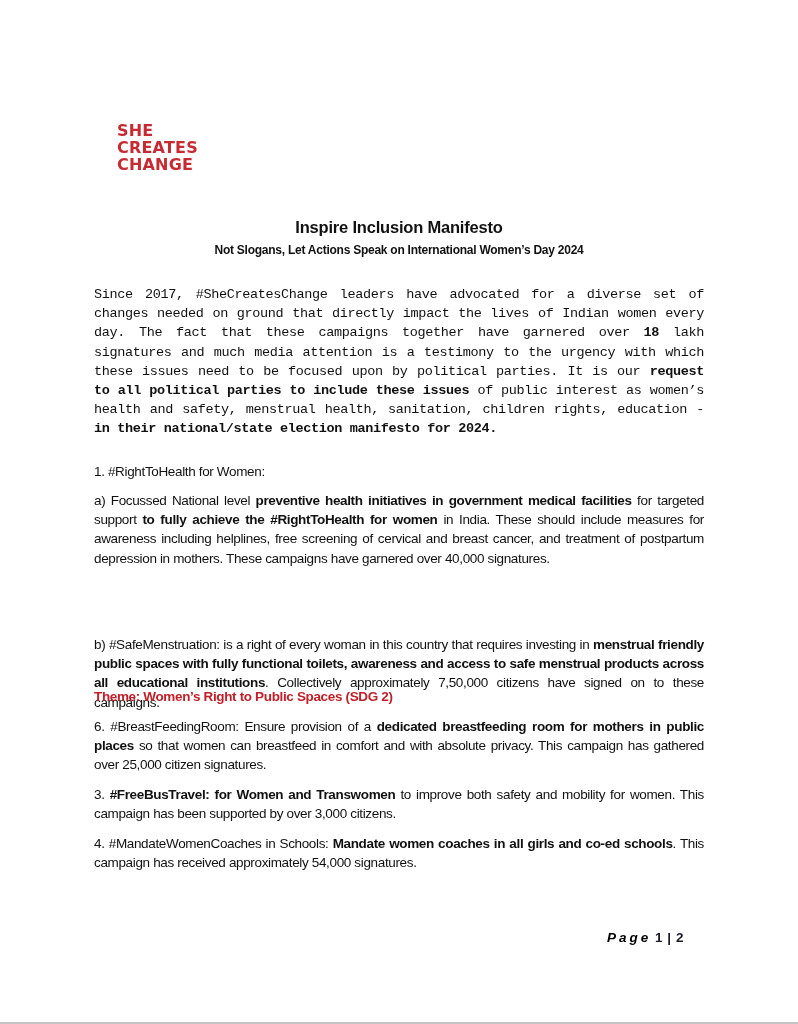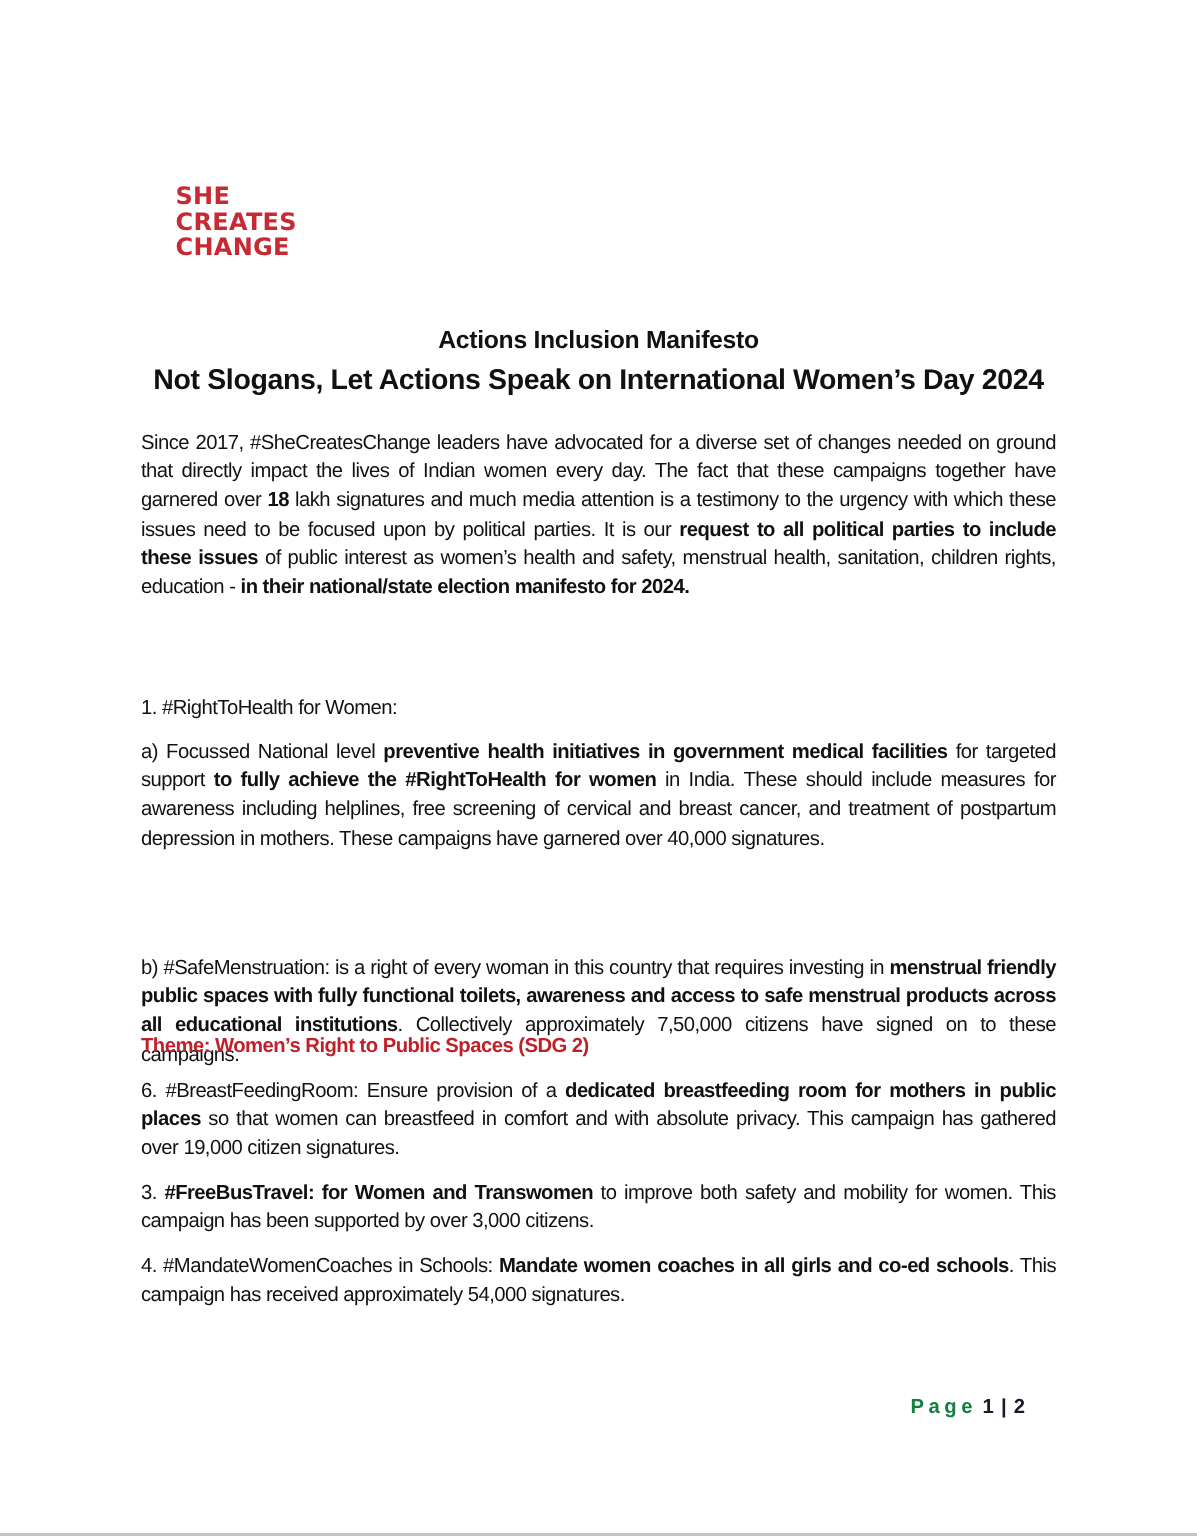--- a/index.html
+++ b/index.html
@@ -15,66 +15,66 @@
       font-family: "DejaVu Sans", sans-serif; font-weight: bold;
       color: #c62a32; font-size: 16px; line-height: 17px; letter-spacing: 0.2px;
     }
     .logo div { display: block; }
     .title {
       position: absolute; left: 0; width: 798px; top: 218px; text-align: center;
       font-weight: bold; font-size: 16.5px; letter-spacing: -0.2px;
     }
     .subtitle {
       position: absolute; left: 0; width: 798px; top: 243px; text-align: center;
-      font-weight: bold; font-size: 19px; letter-spacing: -0.25px;
+      font-weight: bold; font-size: 12px; letter-spacing: -0.25px;
     }
     .body {
       position: absolute; left: 94px; width: 610px;
       font-size: 13.5px; line-height: 19.2px; text-align: justify;
       letter-spacing: -0.35px;
     }
     .body b { font-weight: bold; }
     .theme { color: #c0202a; font-weight: bold; font-size: 13.5px; letter-spacing: -0.35px; }
-    .p-intro { top: 285px; }
+    .p-intro { top: 285px; font-family: Liberation Mono, monospace; }
     .theme1 { position: absolute; left: 94px; top: 443px; }
     .item1 { top: 462px; }
     .item1a { top: 491px; }
     .item1b { top: 587px; margin-top: 48px; }
     .theme2 { position: absolute; left: 94px; top: 689px; }
     .item2 { top: 717px; }
     .item3 { top: 785px; }
     .item4 { top: 834px; }
     .page-num {
       position: absolute; left: 607px; top: 930px; font-size: 13.5px; font-weight: bold;
     }
-    .page-num .word { color: #15803d; letter-spacing: 3px; }
+    .page-num .word { color: #000000; letter-spacing: 3px; font-style: italic; }
     .page-num .nums { color: #1a1a2a; letter-spacing: 1px; }
   </style>
 </head>
 <body>
 
 <div class="page">
 
   <div class="logo">
     <div>SHE</div>
     <div>CREATES</div>
     <div>CHANGE</div>
   </div>
 
-  <div class="title">Actions Inclusion Manifesto</div>
+  <div class="title">Inspire Inclusion Manifesto</div>
   <div class="subtitle">Not Slogans, Let Actions Speak on International Women’s Day 2024</div>
 
   <div class="body p-intro"><span>Since 2017, #SheCreatesChange leaders have advocated for a diverse set of changes needed on ground that directly impact the lives of Indian women every day. The fact that these campaigns together have garnered over </span><b>18</b><span> lakh signatures and much media attention is a testimony to the urgency with which these issues need to be focused upon by political parties. It is our </span><b>request to all political parties to include these issues</b><span> of public interest as women’s health and safety, menstrual health, sanitation, children rights, education - </span><b>in their national/state election manifesto for 2024.</b></div>
 
   <div class="body item1"><span>1. #RightToHealth for Women:</span></div>
   <div class="body item1a"><span>a) Focussed National level </span><b>preventive health initiatives in government medical facilities</b><span> for targeted support </span><b>to fully achieve the #RightToHealth for women</b><span> in India. These should include measures for awareness including helplines, free screening of cervical and breast cancer, and treatment of postpartum depression in mothers. These campaigns have garnered over 40,000 signatures.</span></div>
   <div class="body item1b"><span>b) #SafeMenstruation: is a right of every woman in this country that requires investing in </span><b>menstrual friendly public spaces with fully functional toilets, awareness and access to safe menstrual products across all educational institutions</b><span>. Collectively approximately 7,50,000 citizens have signed on to these campaigns.</span></div>
 
   <div class="theme theme2" style="color: rgb(192, 32, 42);">Theme: Women’s Right to Public Spaces (SDG 2)</div>
-  <div class="body item2"><span>6. #BreastFeedingRoom: Ensure provision of a </span><b>dedicated breastfeeding room for mothers in public places</b><span> so that women can breastfeed in comfort and with absolute privacy. This campaign has gathered over 19,000 citizen signatures.</span></div>
+  <div class="body item2"><span>6. #BreastFeedingRoom: Ensure provision of a </span><b>dedicated breastfeeding room for mothers in public places</b><span> so that women can breastfeed in comfort and with absolute privacy. This campaign has gathered over 25,000 citizen signatures.</span></div>
   <div class="body item3"><span>3. </span><b>#FreeBusTravel: for Women and Transwomen</b><span> to improve both safety and mobility for women. This campaign has been supported by over 3,000 citizens.</span></div>
   <div class="body item4"><span>4. #MandateWomenCoaches in Schools: </span><b>Mandate women coaches in all girls and co-ed schools</b><span>. This campaign has received approximately 54,000 signatures.</span></div>
 
   <div class="page-num">
     <span class="word">Page</span>
     <span class="nums">1</span>
     <span class="nums">|</span>
     <span class="nums">2</span>
   </div>
 </div>

